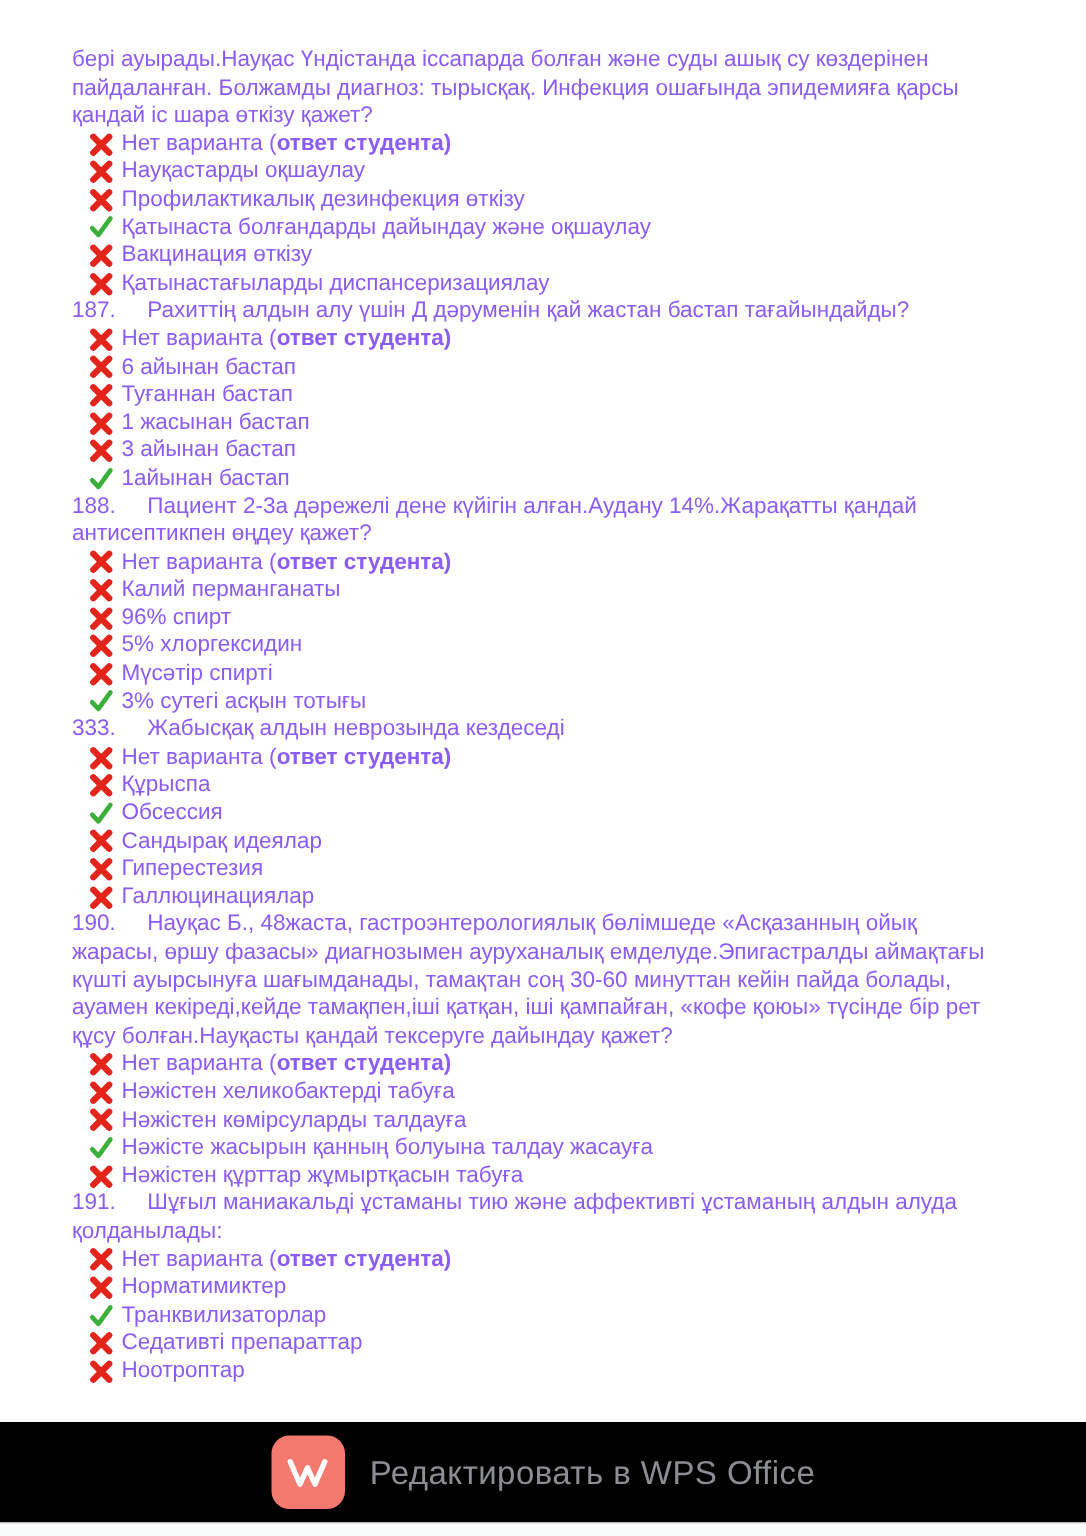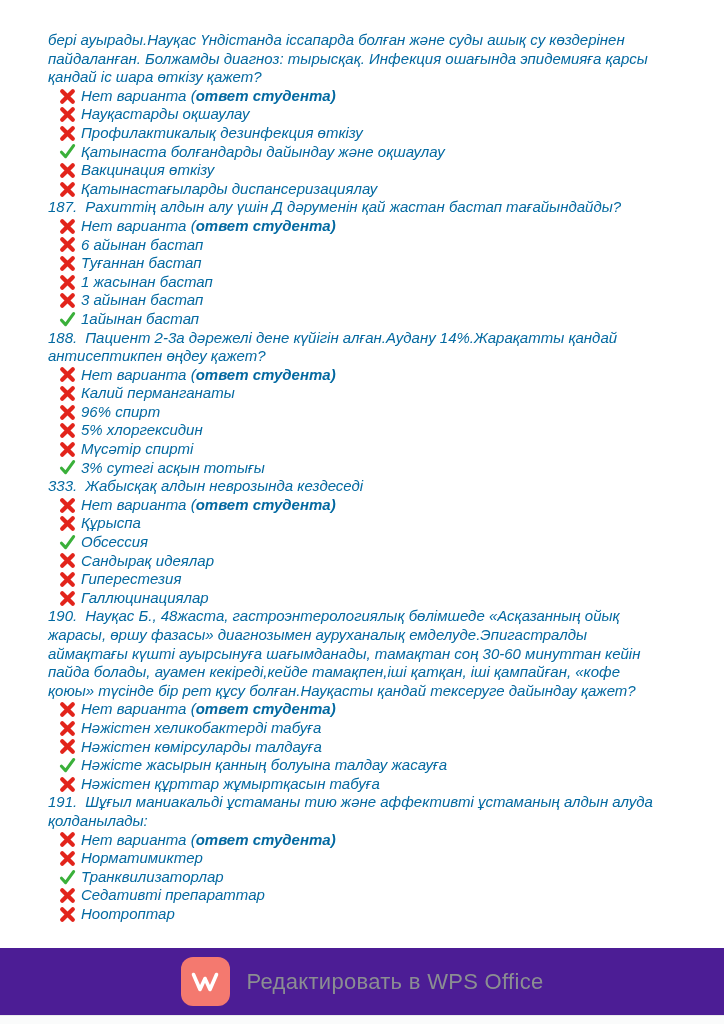--- a/index.html
+++ b/index.html
@@ -7,45 +7,45 @@
     width:724px;height:1024px;position:relative;overflow:hidden;
     background:#ffffff;
     font-family:"Liberation Sans", sans-serif;
     color:#1c1c1c;
   }
   .content{
     position:absolute;left:48px;top:31px;width:614px;
     font-size:15px;line-height:18.6px;
   }
   .q-text{margin:0;}
-  .q-num{display:inline-block;margin-right:8px;}
+  .q-num{display:inline-block;margin-right:21px;}
   .opt{display:flex;align-items:center;margin-left:11px;height:18.6px;}
   .opt-icon{width:17px;height:17px;margin-right:5px;flex:none;display:flex;align-items:center;justify-content:center;}
   .opt-icon svg{display:block;}
   .opt-label{white-space:pre-wrap;}
   .opt-label-bold{font-weight:bold;white-space:pre-wrap;}
   .footer{
-    position:absolute;left:0;right:0;bottom:0;height:76px;background:#4c1d95;
+    position:absolute;left:0;right:0;bottom:0;height:76px;background:#000000;
     display:flex;flex-direction:column;
   }
   .footer-inner{
     height:67px;display:flex;align-items:center;justify-content:center;gap:17px;
     cursor:pointer;
   }
   .wps-logo{
     width:49px;height:49px;border-radius:12px;
     display:flex;align-items:center;justify-content:center;flex:none;
   }
   .footer-label{font-size:22px;letter-spacing:0.3px;}
   .footer-strip{height:9px;background:#fafbfb;border-top:1px solid #e8eaec;box-sizing:border-box;}
 </style>
 </head>
 <body>
 
-<div class="content" id="content" style="color: #0369a1; font-style: italic;">
+<div class="content" id="content" style="color: #8b5cf6;">
     <p class="q-text"><span>бері ауырады.Науқас Үндістанда іссапарда болған және суды ашық су көздерінен пайдаланған. Болжамды диагноз: тырысқақ. Инфекция ошағында эпидемияға қарсы қандай іс шара өткізу қажет?</span></p>
     <div class="opt">
       <span class="opt-icon">
         <svg width="17" height="17" viewBox="0 0 17 17">
           <path d="M3.2 3.2 L13.8 13.8 M13.8 3.2 L3.2 13.8" stroke="#e2241b" stroke-width="4.2" stroke-linecap="round" fill="none"></path>
         </svg>
       </span>
       <span class="opt-label">Нет варианта (</span>
       <span class="opt-label-bold">ответ студента)</span>
     </div>

